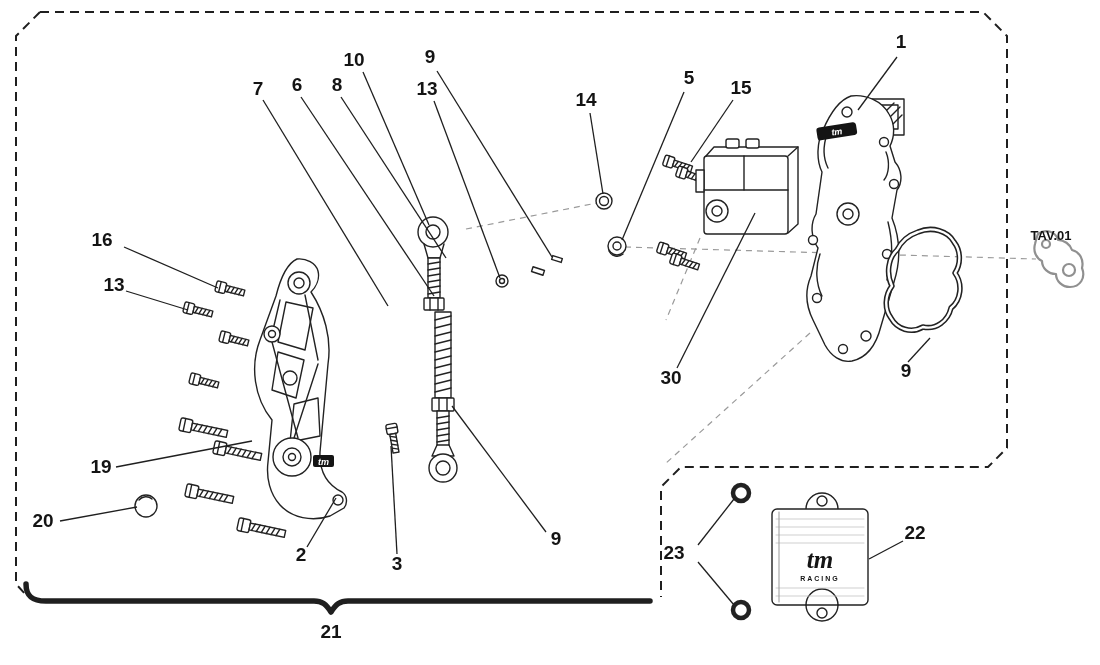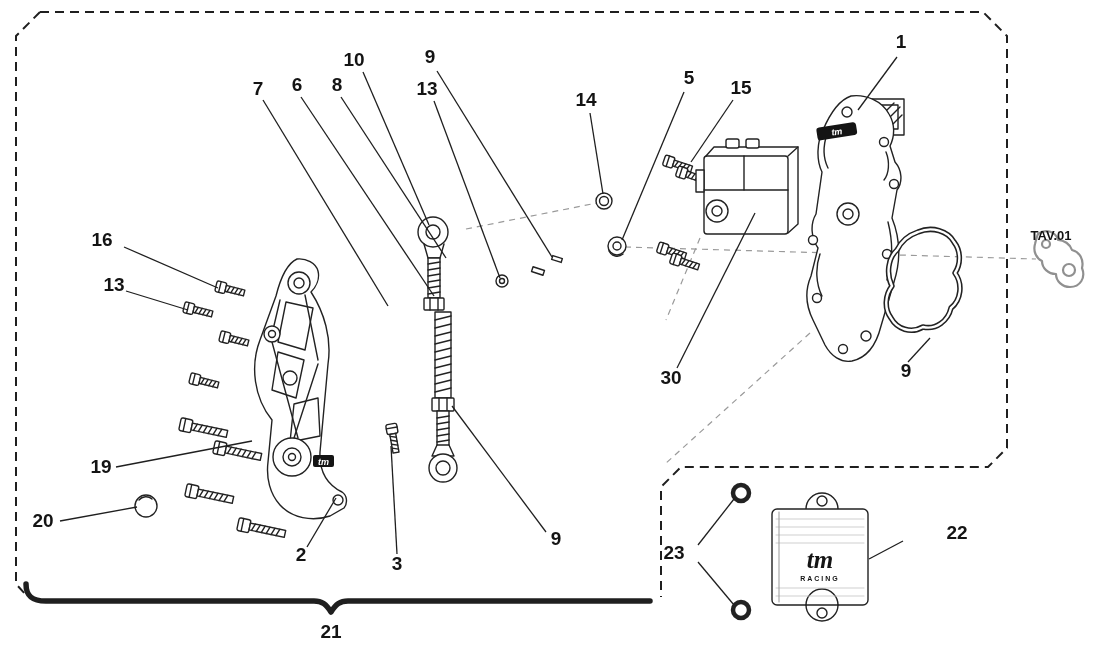--- a/index.html
+++ b/index.html
@@ -302,17 +302,17 @@
 <div class="part-num" style="left:102px;top:240px">16</div>
 <div class="part-num" style="left:114px;top:285px">13</div>
 <div class="part-num" style="left:101px;top:467px">19</div>
 <div class="part-num" style="left:43px;top:521px">20</div>
 <div class="part-num" style="left:301px;top:555px">2</div>
 <div class="part-num" style="left:397px;top:564px">3</div>
 <div class="part-num" style="left:556px;top:539px">9</div>
 <div class="part-num" style="left:671px;top:378px">30</div>
 <div class="part-num" style="left:906px;top:371px">9</div>
 <div class="part-num" style="left:331px;top:632px">21</div>
-<div class="part-num" style="left:957px;top:533px">22</div>
+<div class="part-num" style="left:915px;top:533px">22</div>
 <div class="part-num" style="left:674px;top:553px">23</div>
 <div class="part-num tav-num" style="left:1051px;top:206px">TAV.01</div>
 
 </div>
 
 </body></html>

